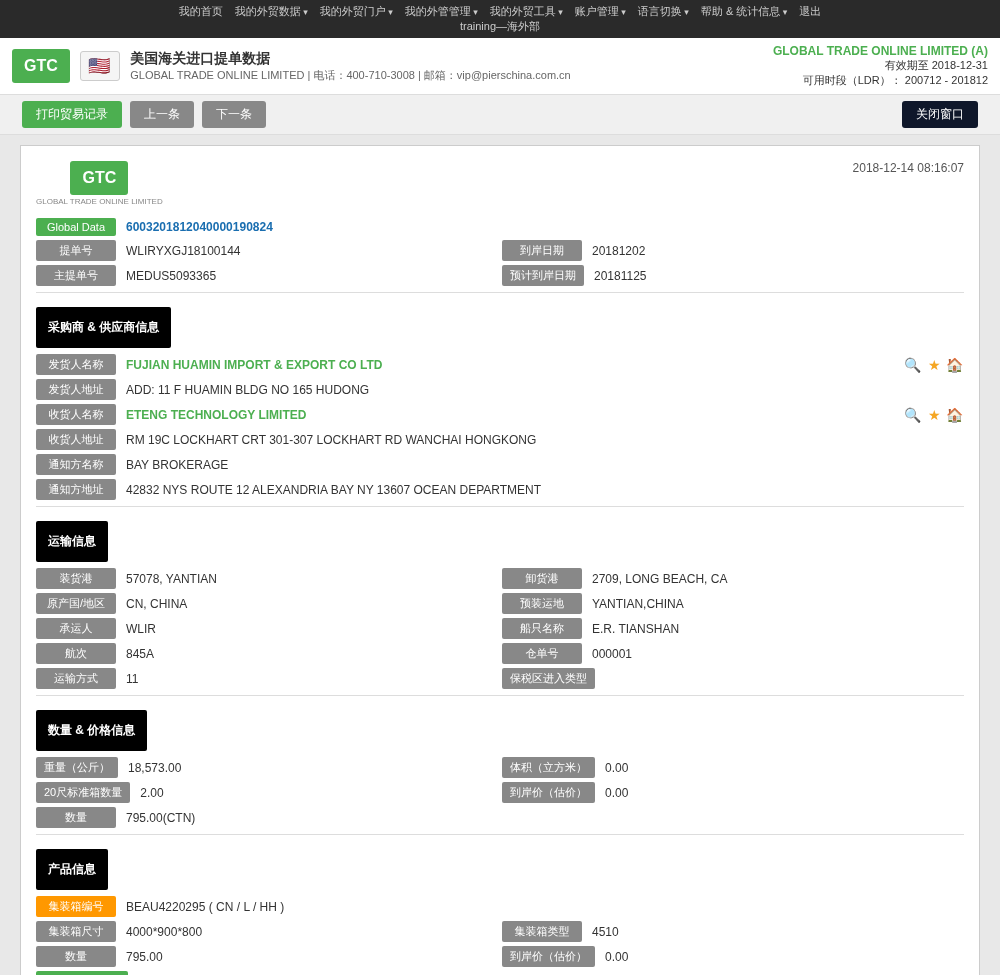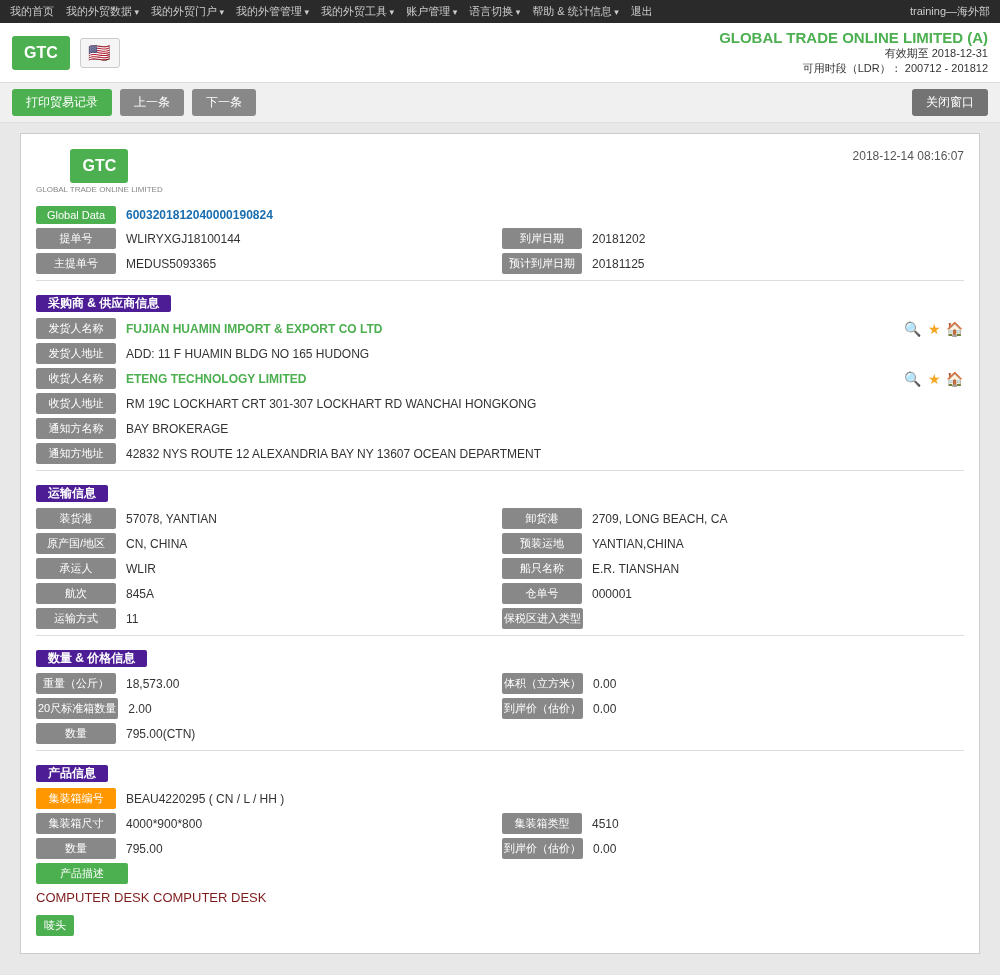--- a/index.html
+++ b/index.html
@@ -7,20 +7,21 @@
 
     
     .top-nav {
       background: #2a2a2a;
       color: #ccc;
       display: flex;
       align-items: center;
       justify-content: space-between;
       padding: 4px 10px;
       font-size: 11px;
+      flex-direction: column;
     }
     .top-nav-left { display: flex; gap: 12px; align-items: center; }
     .top-nav-left a { color: #ccc; text-decoration: none; cursor: pointer; }
     .top-nav-right { color: #ccc; font-size: 11px; }
 
     
     .header-bar {
       background: #fff;
       display: flex;
       align-items: center;
@@ -34,26 +35,26 @@
       border: 1px solid #ccc;
       background: #f5f5f5;
       padding: 3px 8px;
       cursor: pointer;
       font-size: 18px;
       border-radius: 3px;
     }
     .header-title { font-size: 14px; color: #333; font-weight: bold; }
     .header-subtitle { font-size: 11px; color: #666; }
     .header-right { text-align: right; font-size: 11px; color: #333; }
-    .header-right .company-name { color: #4caf50; font-weight: bold; font-size: 15px; }
+    .header-right .company-name { color: #4caf50; font-weight: bold; font-size: 12px; }
 
     
     .toolbar {
       background: #f0f0f0;
-      padding: 6px 12px;
+      padding: 6px 22px;
       display: flex;
       align-items: center;
       gap: 8px;
       border-bottom: 1px solid #ddd;
     }
     .btn-green {
       background: #4caf50;
       color: white;
       border: none;
       padding: 5px 14px;
@@ -64,21 +65,21 @@
     .btn-gray {
       background: #888;
       color: white;
       border: none;
       padding: 5px 14px;
       border-radius: 3px;
       cursor: pointer;
       font-size: 12px;
     }
     .btn-red {
-      background: #737373;
+      background: #0f172a;
       color: white;
       border: none;
       padding: 5px 14px;
       border-radius: 3px;
       cursor: pointer;
       font-size: 12px;
       margin-left: auto;
     }
 
     
@@ -121,61 +122,61 @@
     
     .info-row {
       display: flex;
       align-items: center;
       margin-bottom: 4px;
       gap: 6px;
     }
     .info-label {
       background: #888;
       color: white;
-      padding: 3px 2px;
-      font-size: 11px;
-      border-radius: 2px;
-      min-width: 80px;
-      text-align: center;
-      white-space: nowrap;
-    }
-    .info-label-green {
-      background: #4caf50;
-      color: white;
       padding: 3px 8px;
       font-size: 11px;
       border-radius: 2px;
       min-width: 80px;
       text-align: center;
       white-space: nowrap;
     }
-    .info-label-orange {
-      background: #ff9800;
+    .info-label-green {
+      background: #4caf50;
       color: white;
       padding: 3px 8px;
       font-size: 11px;
       border-radius: 2px;
       min-width: 80px;
       text-align: center;
       white-space: nowrap;
     }
+    .info-label-orange {
+      background: #ff9800;
+      color: white;
+      padding: 3px 8px;
+      font-size: 11px;
+      border-radius: 2px;
+      min-width: 80px;
+      text-align: center;
+      white-space: nowrap;
+    }
     .info-value {
       flex: 1;
       font-size: 12px;
       color: #333;
       padding: 2px 4px;
     }
     .info-value-blue { color: #1a6eb0; font-weight: bold; }
     .info-value-green { color: #4caf50; font-weight: bold; }
 
     
     .section-header {
-      background: #4c1d95;
-      color: white;
-      padding: 0 12px;
+      background: #000000;
+      color: white;
+      padding: 12px 12px;
       font-size: 12px;
       font-weight: bold;
       margin: 8px 0 6px 0;
       border-radius: 2px;
       display: inline-block;
     }
 
     
     .grid-2 {
       display: grid;
@@ -250,20 +251,24 @@
   </div>
   <div class="top-nav-right">training—海外部</div>
 </div>
 
 <div class="header-bar">
   <div class="header-left">
     <div class="logo-container">
       <div class="doc-logo-box">GTC</div>
     </div>
     <button class="flag-btn">🇺🇸</button>
+    <div>
+      <div class="header-title">美国海关进口提单数据</div>
+      <div class="header-subtitle">GLOBAL TRADE ONLINE LIMITED | 电话：400-710-3008 | 邮箱：vip@pierschina.com.cn</div>
+    </div>
   </div>
   <div class="header-right">
     <div class="company-name">GLOBAL TRADE ONLINE LIMITED (A)</div>
     <div>
       <span>有效期至</span>
       <span>2018-12-31</span>
     </div>
     <div>
       <span>可用时段（LDR）：</span>
       <span>200712 - 201812</span>

